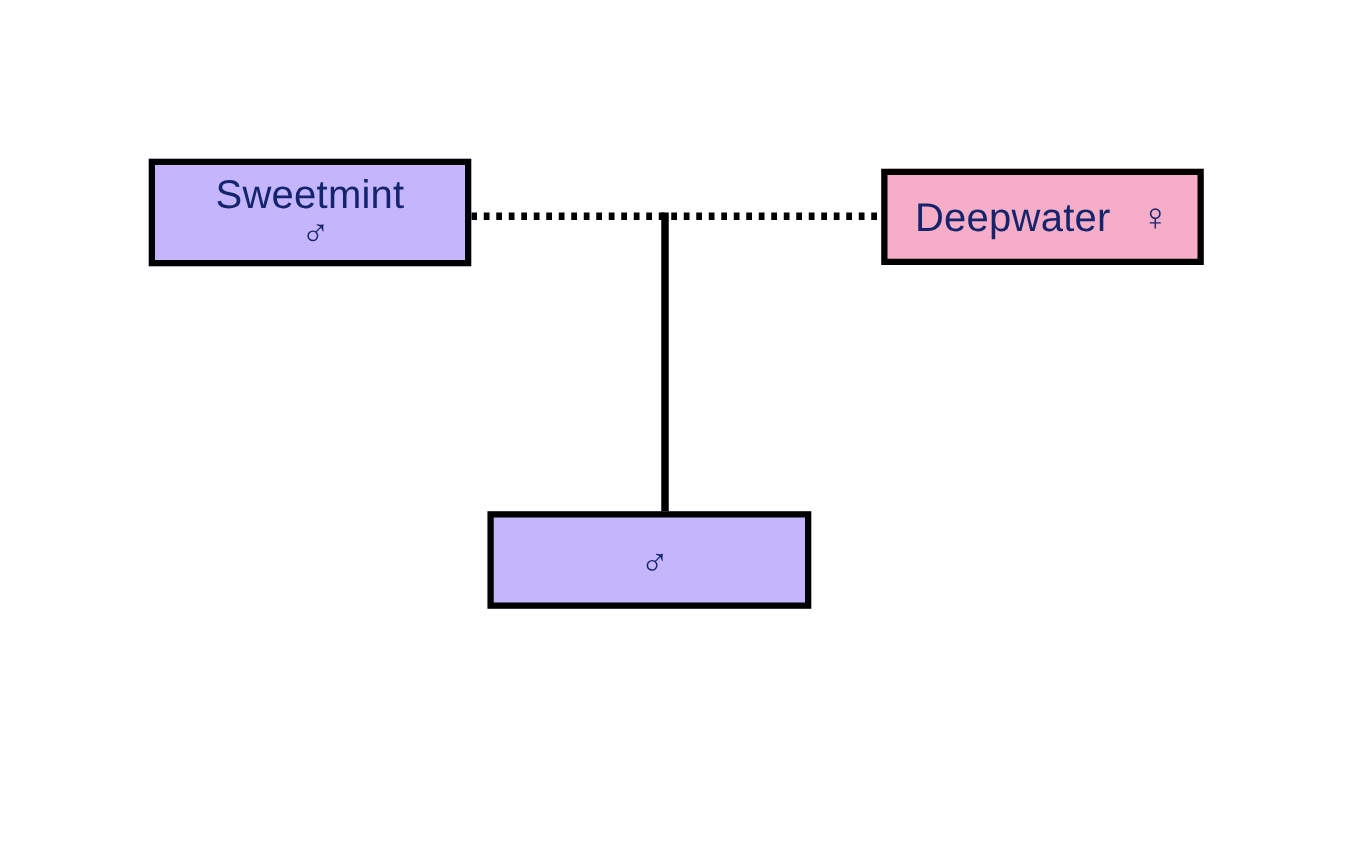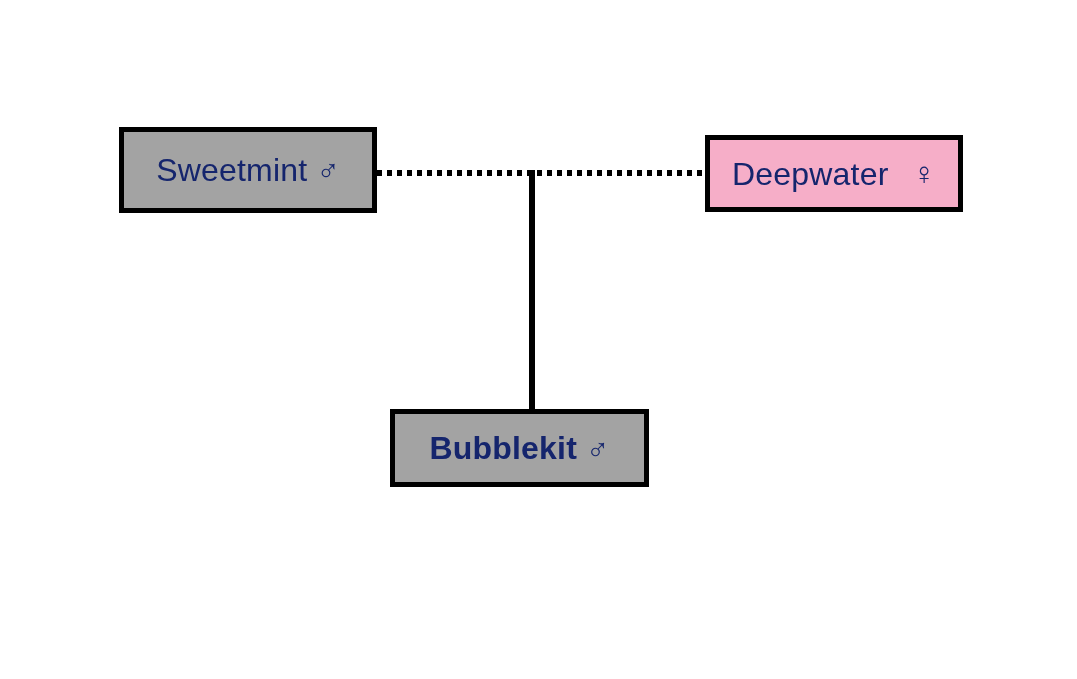--- a/index.html
+++ b/index.html
@@ -36,21 +36,21 @@
     z-index: 3;
   }
   .node .name {
     display: inline-block;
   }
   .node .sex {
     display: inline-block;
     margin-left: 9px;
     font-size: 31px;
   }
-  .node.male   { background: #a3a3a3; }
+  .node.male   { background: #c4b5fd; flex-direction: column; }
   .node.female { background: #f6aec8; gap: 15px; }
   .node.proband .name { font-weight: bold; }
   .node.proband .sex  { font-weight: bold; }
 
   
   #node-sweetmint {
     left: 119px;  top: 127px;  width: 258px;  height: 86px;
   }
   #node-deepwater {
     left: 705px;  top: 135px;  width: 258px;  height: 77px;
@@ -96,17 +96,16 @@
     <span class="name">Sweetmint</span>
     <span class="sex">♂</span>
   </div>
 
   <div id="node-deepwater" class="node female">
     <span class="name">Deepwater</span>
     <span class="sex">♀</span>
   </div>
 
   <div id="node-bubblekit" class="node male proband">
-    <span class="name">Bubblekit</span>
     <span class="sex">♂</span>
   </div>
 
 </div>
 
 </body></html>

